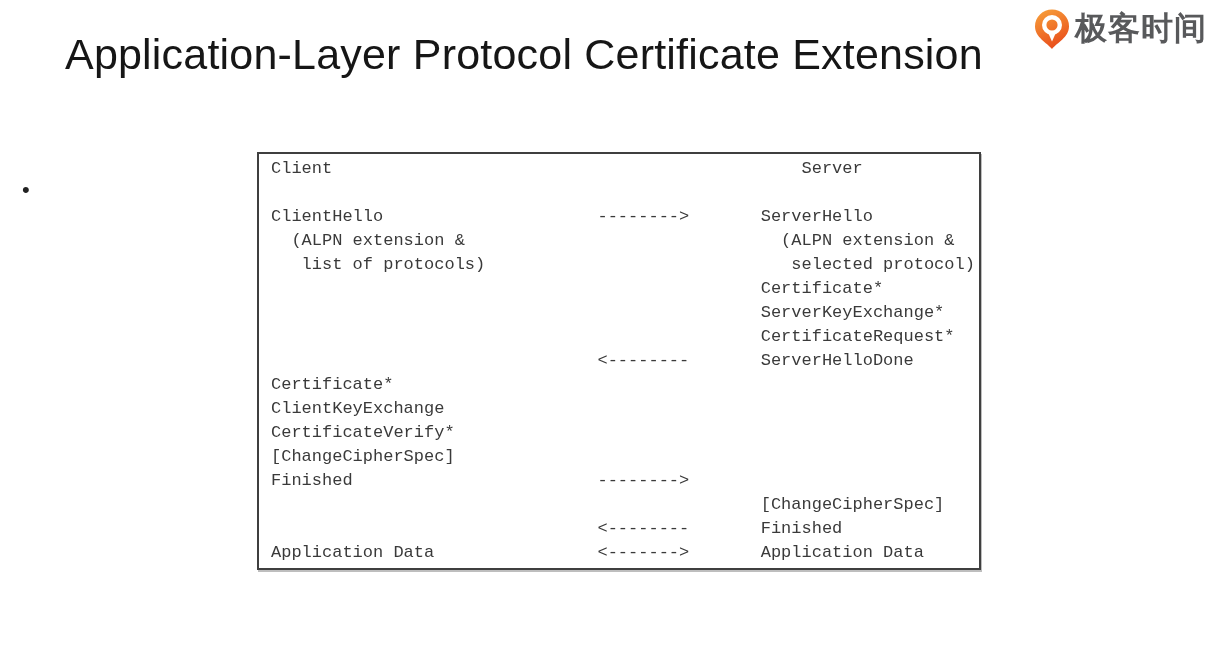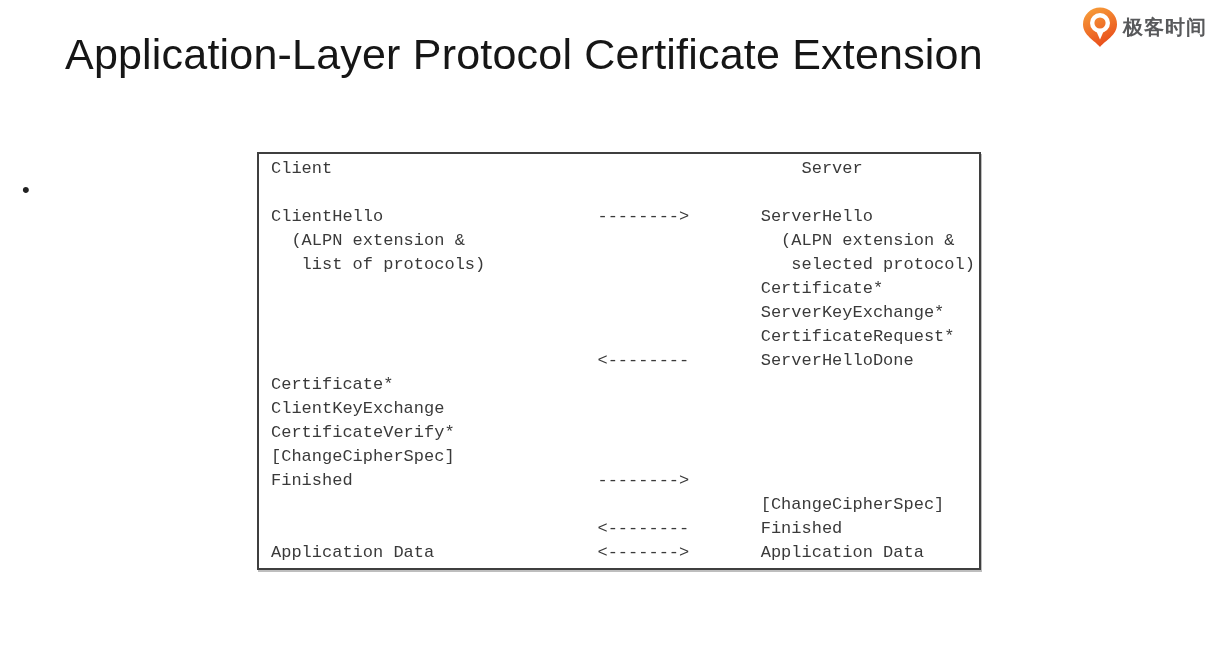--- a/index.html
+++ b/index.html
@@ -9,21 +9,21 @@
     font-family: "Liberation Sans", sans-serif;
   }
   .slide { position: absolute; inset: 0; background: #ffffff; }
 
   
   .logo {
     position: absolute; top: 7px; right: 25px;
     display: flex; align-items: center; gap: 5px;
   }
   .logo-text {
-    font-size: 20px; font-weight: 700; color: #58595b;
+    font-size: 32px; font-weight: 700; color: #58595b;
     letter-spacing: 1px;
     font-family: "DejaVu Sans", "Liberation Sans", sans-serif;
     text-align: center;
   }
 
   
   .title {
     position: absolute; left: 65px; top: 30px;
     font-size: 43px; font-weight: 300; color: #161616;
     font-family: "Liberation Sans", sans-serif;

